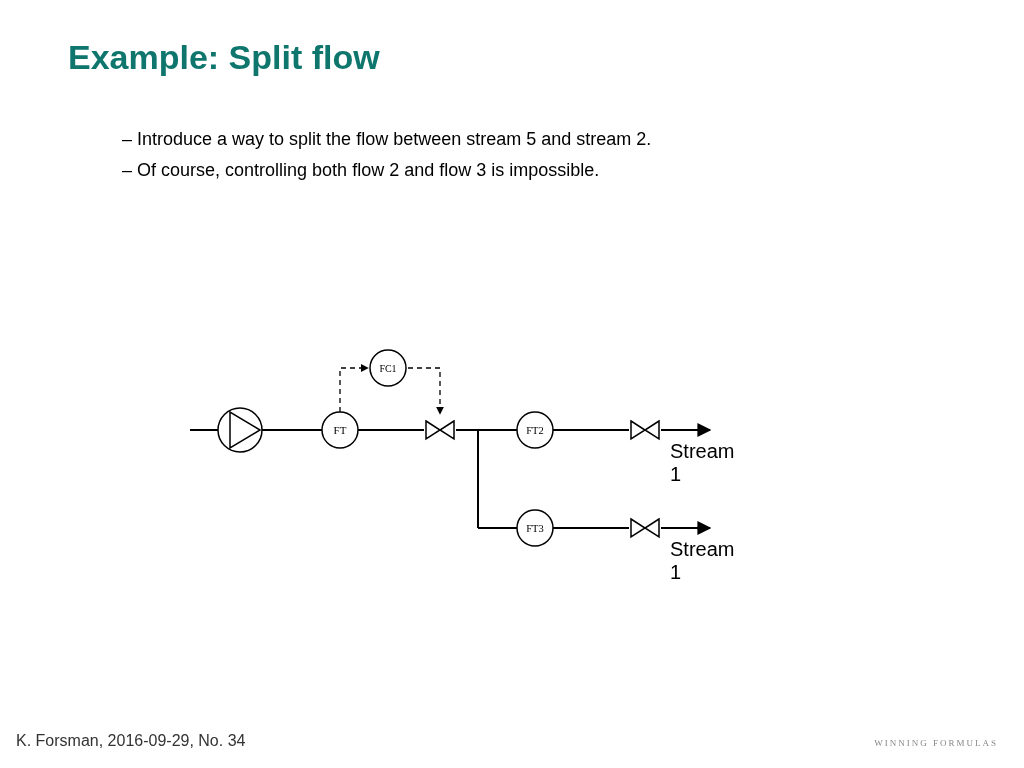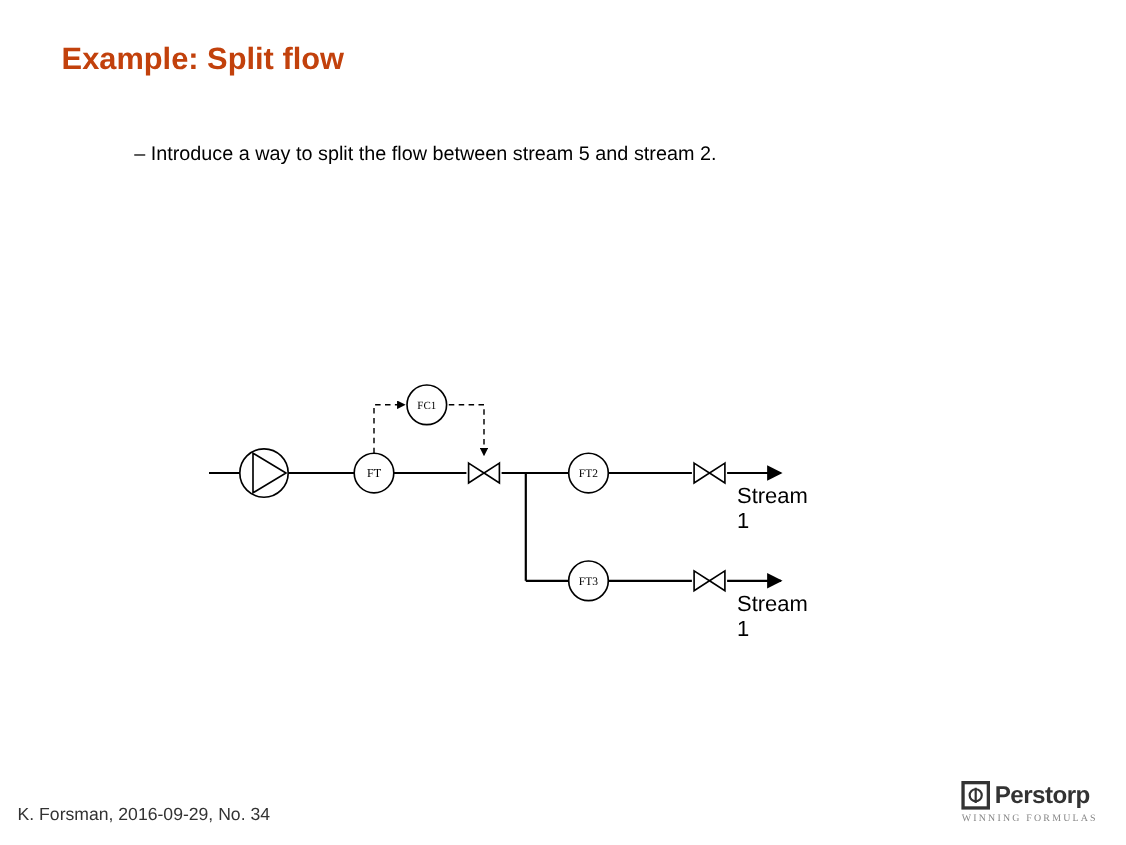--- a/index.html
+++ b/index.html
@@ -8,25 +8,25 @@
     width: 1024px;
     height: 768px;
     background: #fff;
     font-family: Verdana, Geneva, sans-serif;
     color: #000;
     position: relative;
     overflow: hidden;
   }
   .title {
     position: absolute;
-    left: 56px;
+    left: 68px;
     top: 38px;
-    font-size: 28px;
+    font-size: 34px;
     font-weight: bold;
-    color: #c2410c;
+    color: #0f766e;
   }
   .body {
     position: absolute;
     left: 78px;
     top: 120px;
     right: 60px;
     font-size: 19px;
     line-height: 1.5;
   }
   ul.top { list-style: disc; padding-left: 22px; margin: 0; }
@@ -91,20 +91,21 @@
   }
 </style>
 </head>
 <body>
 
 <div class="title">Example: Split flow</div>
 
 <div class="body">
   <ul class="sub">
     <li>Introduce a way to split the flow between stream 5 and stream 2.</li>
+    <li>Of course, controlling both flow 2 and flow 3 is impossible.</li>
   </ul>
 </div>
 
 <div class="diagram">
   <svg width="560" height="260" viewBox="0 0 560 260">
     <defs>
       <marker id="arrow" viewBox="0 0 10 10" refX="9" refY="5" markerWidth="7" markerHeight="7" orient="auto-start-reverse">
         <path d="M 0 0 L 10 5 L 0 10 z" fill="#000"></path>
       </marker>
       <marker id="darrow" viewBox="0 0 10 10" refX="9" refY="5" markerWidth="6" markerHeight="6" orient="auto-start-reverse">
@@ -163,23 +164,14 @@
     </g>
   </svg>
 
   <div class="stream-label" style="left:480px; top:130px;">Stream 1</div>
   <div class="stream-label" style="left:480px; top:228px;">Stream 1</div>
 </div>
 
 <div class="footer">K. Forsman, 2016-09-29, No. 34</div>
 
 <div class="logo">
-  <div class="logo-top">
-    <div class="logo-mark">
-      <svg width="14" height="14" viewBox="0 0 14 14">
-          <circle cx="7" cy="7" r="5.5" fill="none" stroke="#333" stroke-width="2"></circle>
-          <line x1="7" y1="0" x2="7" y2="14" stroke="#333" stroke-width="2"></line>
-        </svg>
-    </div>
-    <div class="logo-name">Perstorp</div>
-  </div>
   <div class="logo-tag">WINNING FORMULAS</div>
 </div>
 
 </body></html>

